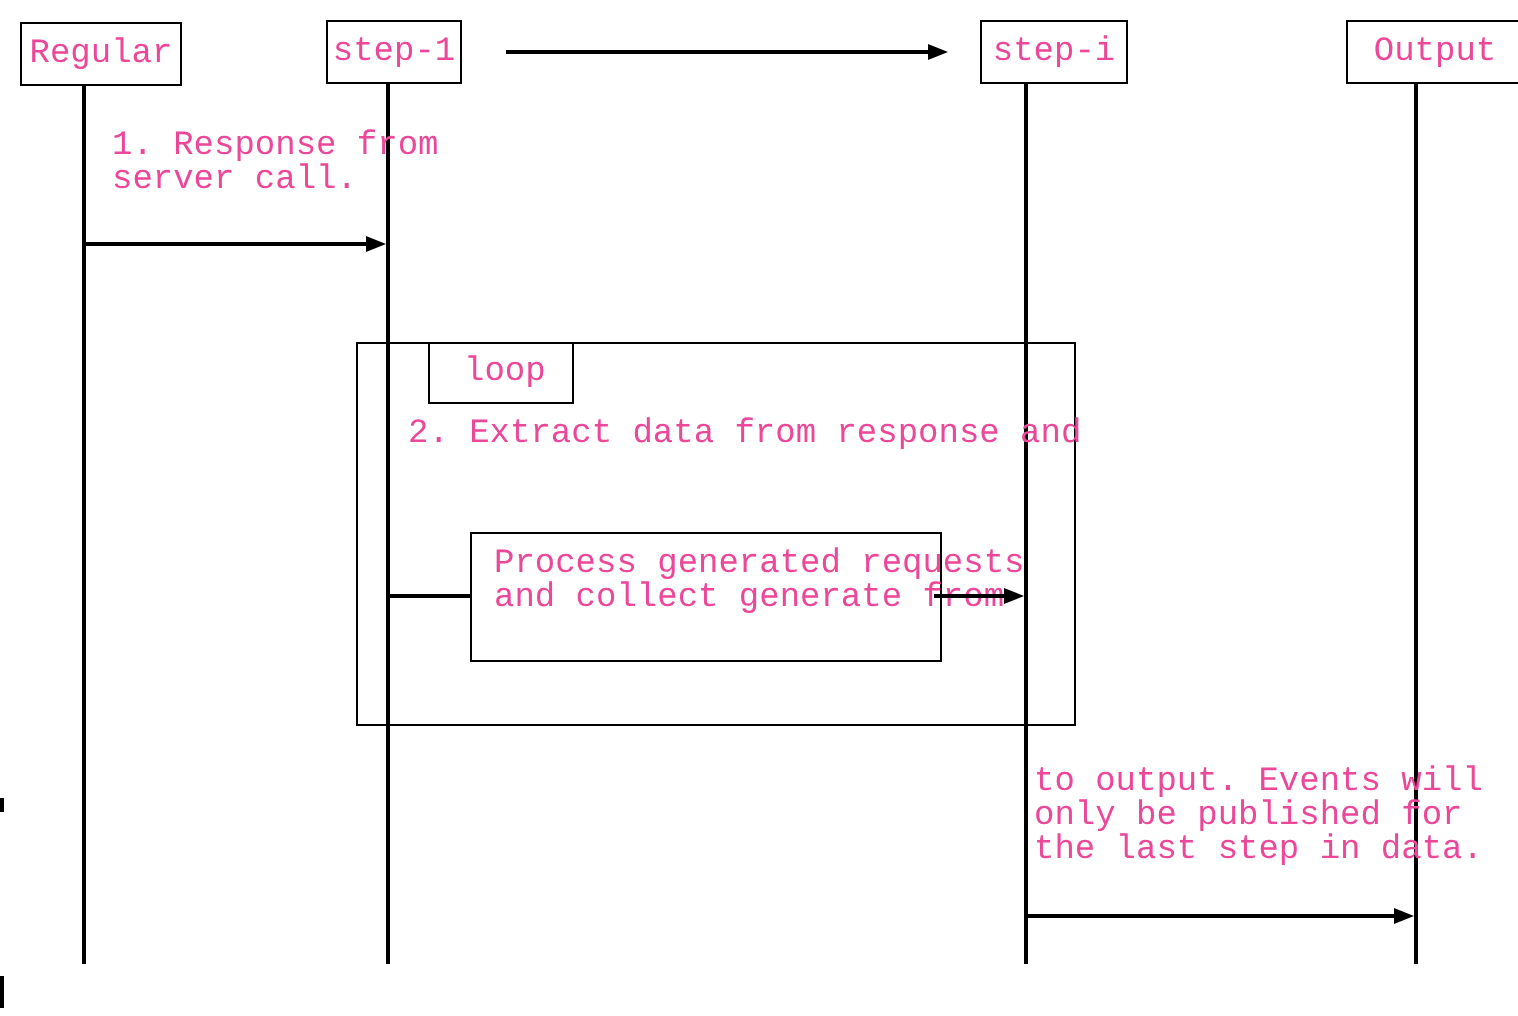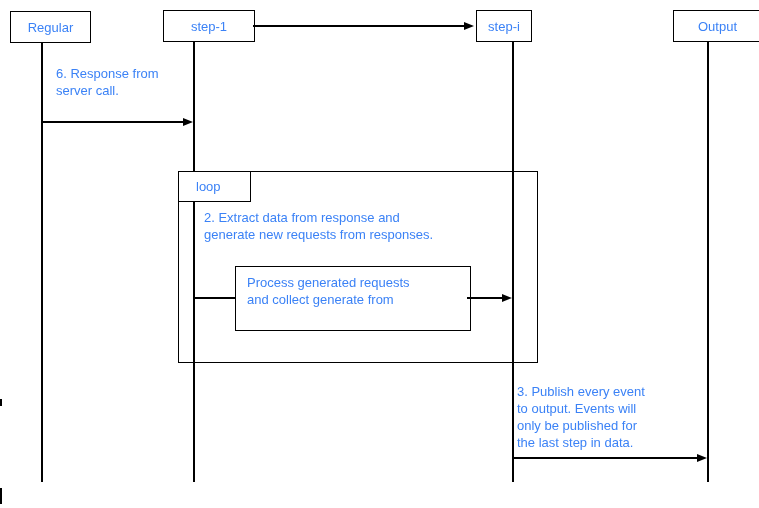--- a/index.html
+++ b/index.html
@@ -1,23 +1,23 @@
 <!DOCTYPE html>
 <html><head>
 <meta charset="utf-8">
 <style>
   html, body { margin: 0; padding: 0; background: #ffffff; }
   #canvas {
     position: relative;
     width: 759px;
     height: 508px;
     background: #ffffff;
-    font-family: Liberation Sans, sans-serif;
-    font-size: 13px;
-    color: #3b82f6;
+    font-family: Liberation Mono, monospace;
+    font-size: 17px;
+    color: #ec4899;
     overflow: hidden;
   }
   .pbox {
     position: absolute;
     box-sizing: border-box;
     border: 1px solid #000000;
     background: #ffffff;
     text-align: center;
     display: flex;
     align-items: center;
@@ -53,20 +53,21 @@
     background: transparent;
   }
   .looplabel {
     position: absolute;
     box-sizing: border-box;
     border: 1px solid #000000;
     background: #ffffff;
     padding-left: 17px;
     line-height: 29px;
     white-space: nowrap;
+    margin-left: 36px;
   }
   .procbox {
     position: absolute;
     box-sizing: border-box;
     border: 1px solid #000000;
     background: #ffffff;
     padding: 7px 0 0 11px;
     line-height: 17px;
     white-space: nowrap;
   }
@@ -76,65 +77,63 @@
   }
 </style>
 </head>
 <body>
 
 <div id="canvas">
 
   <div class="pbox" style="left:10px; top:11px; width:81px; height:32px;">
     <span>Regular</span>
   </div>
-  <div class="pbox" style="left:163px; top:10px; width:92px; height:32px;">
+  <div class="pbox" style="left:163px; top:10px; width:68px; height:32px;">
     <span>step-1</span>
   </div>
-  <div class="pbox" style="left:476px; top:10px; width:56px; height:32px;">
+  <div class="pbox" style="left:490px; top:10px; width:74px; height:32px;">
     <span>step-i</span>
   </div>
   <div class="pbox" style="left:673px; top:10px; width:89px; height:32px;">
     <span>Output</span>
   </div>
 
   <div class="hline" style="left:253px; top:25px; width:213px;"></div>
   <div class="arrowhead" style="left:464px; top:22px;"></div>
 
   <div class="lifeline" style="left:41px; top:43px; height:439px;"></div>
   <div class="lifeline" style="left:193px; top:42px; height:440px;"></div>
   <div class="lifeline" style="left:512px; top:42px; height:440px;"></div>
   <div class="lifeline" style="left:707px; top:42px; height:440px;"></div>
 
   <div class="textblock" style="left:56px; top:65px;">
-    <div>6. Response from</div>
+    <div>1. Response from</div>
     <div>server call.</div>
   </div>
   <div class="hline" style="left:42px; top:121px; width:143px;"></div>
   <div class="arrowhead" style="left:183px; top:118px;"></div>
 
   <div class="loopbox" style="left:178px; top:171px; width:360px; height:192px;"></div>
   <div class="looplabel" style="left:178px; top:171px; width:73px; height:31px;">
     <span>loop</span>
   </div>
 
   <div class="textblock" style="left:204px; top:209px;">
     <div>2. Extract data from response and</div>
-    <div>generate new requests from responses.</div>
   </div>
 
   <div class="hline" style="left:194px; top:297px; width:41px;"></div>
   <div class="procbox" style="left:235px; top:266px; width:236px; height:65px;">
     <div>Process generated requests</div>
     <div>and collect generate from</div>
   </div>
   <div class="hline" style="left:467px; top:297px; width:36px;"></div>
   <div class="arrowhead" style="left:502px; top:294px;"></div>
 
   <div class="textblock" style="left:517px; top:383px;">
-    <div>3. Publish every event</div>
     <div>to output. Events will</div>
     <div>only be published for</div>
     <div>the last step in data.</div>
   </div>
   <div class="hline" style="left:513px; top:457px; width:185px;"></div>
   <div class="arrowhead" style="left:697px; top:454px;"></div>
 
   <div class="tick" style="left:0; top:399px; width:2px; height:7px;"></div>
   <div class="tick" style="left:0; top:488px; width:2px; height:16px;"></div>
 

